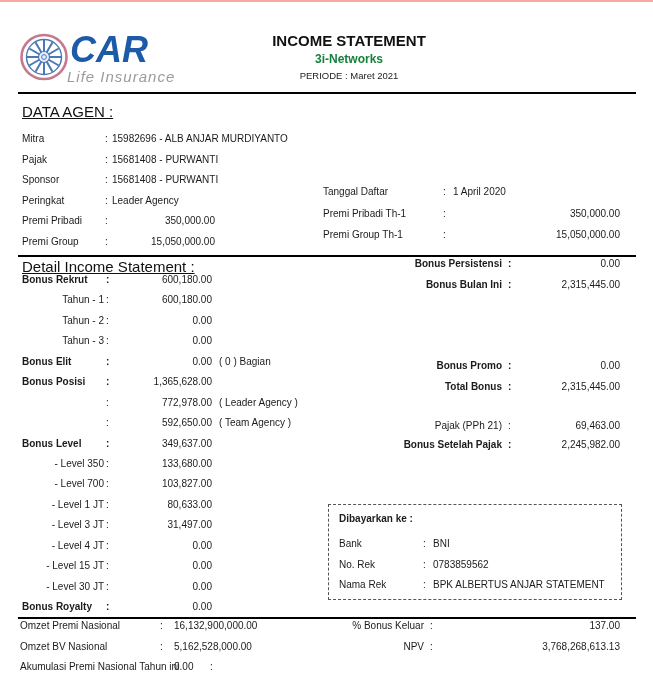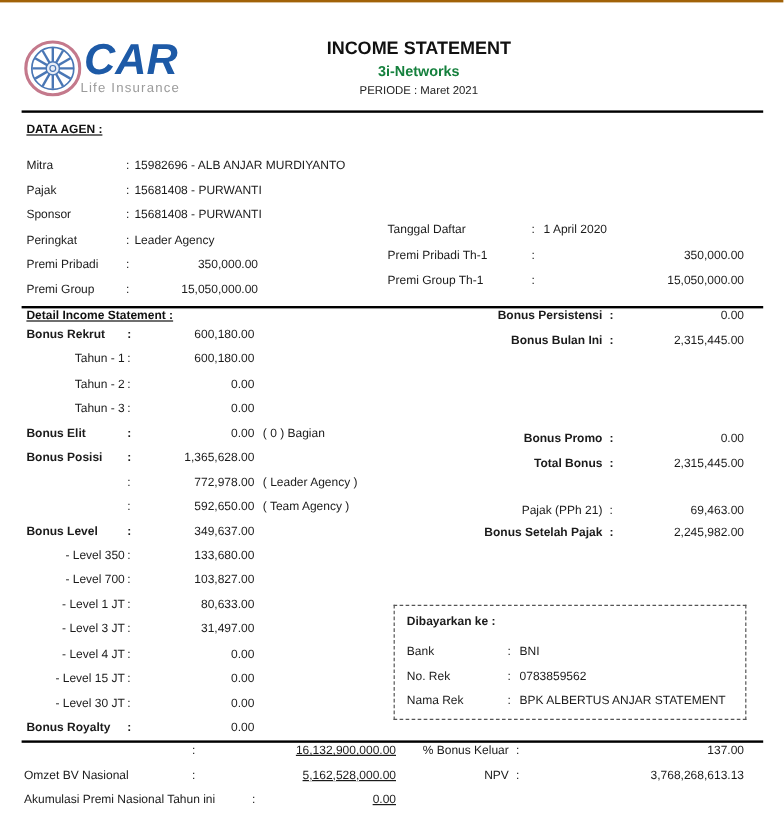--- a/index.html
+++ b/index.html
@@ -1,40 +1,40 @@
 <!DOCTYPE html>
 <html><head>
 <meta charset="utf-8">
 <style>
   * { margin:0; padding:0; box-sizing:border-box; }
   html,body { background:#fff; }
   .page {
     position:relative; width:653px; height:679px; background:#ffffff;
     font-family:"Liberation Sans","DejaVu Sans",sans-serif;
     font-size:10px; color:#1b1b1b; overflow:hidden;
-    border-top:2px solid #a16207;
+    border-top:2px solid #fca5a5;
   }
   
   .logo-block { position:absolute; left:20px; top:30px; width:200px; height:58px; }
   .emblem { position:absolute; left:0; top:1px; }
   .brand { position:absolute; left:50px; top:-3px; font-size:36px; font-weight:bold; font-style:italic; color:#1d5aa7; letter-spacing:0px; }
-  .tagline { position:absolute; left:47px; top:36px; font-size:11px; color:#9b9b9b; letter-spacing:1px; white-space:nowrap; }
+  .tagline { position:absolute; left:47px; top:36px; font-size:15px; font-style:italic; color:#9b9b9b; letter-spacing:1px; white-space:nowrap; }
   .title-block { position:absolute; left:45px; right:0; top:30px; text-align:center; }
   .title-main { font-size:15px; font-weight:bold; color:#111; }
   .title-sub { font-size:12px; font-weight:bold; margin-top:3px; color:#15803d; }
   .title-period { font-size:9.5px; margin-top:4px; color:#222; }
   
   .rule { position:absolute; left:18px; width:618px; background:#000; }
   .rule-header { top:90px; height:2px; }
   .rule-detail { top:253px; height:2px; }
   .rule-footer { top:615px; height:2px; }
   
   .row { position:relative; }
   .row span { position:absolute; top:0; white-space:nowrap; }
-  .heading { position:absolute; font-weight:bold; text-decoration:underline; font-size:10px; color:#111; }
+  .heading { position:absolute; font-weight:normal; text-decoration:underline; font-size:15px; color:#111; }
   
   .h-data-agen { left:22px; top:101px; }
   .da-left  { position:absolute; left:22px; top:127px; width:200px; }
   .da-left .row { height:20.5px; line-height:20.5px; }
   .da-left .lbl { left:0; }
   .da-left .cln { left:83px; }
   .da-left .val { left:90px; }
   .da-left .numeric .val { width:103px; text-align:right; }
   .da-right { position:absolute; left:323px; top:179px; width:297px; }
   .da-right .row { height:21.5px; line-height:21.5px; }
@@ -75,21 +75,21 @@
   .payment-box .row:nth-of-type(3) { top:72px; }
   .payment-box .lbl { left:0; }
   .payment-box .cln { left:84px; }
   .payment-box .val { left:94px; }
   
   .footer-left { position:absolute; left:20px; top:614px; width:310px; }
   .footer-left .row { height:20.7px; line-height:20.7px; }
   .footer-left .lbl { left:0; }
   .footer-left .cln { left:140px; }
   .footer-left .row:nth-child(3) .cln { left:190px; }
-  .footer-left .val { left:170px; width:140px; text-align:right;text-decoration:underline; }
+  .footer-left .val { left:154px; width:140px; text-align:left; }
   .footer-right { position:absolute; left:350px; top:614px; width:270px; }
   .footer-right .row { height:20.7px; line-height:20.7px; }
   .footer-right .lbl { left:0; width:74px; text-align:right; }
   .footer-right .cln { left:80px; }
   .footer-right .val { right:0; width:150px; text-align:right; }
 </style>
 </head>
 <body>
 
 <div class="page">
@@ -367,20 +367,21 @@
     <span class="cln">:</span>
     <span class="val">BPK ALBERTUS ANJAR STATEMENT</span>
   </div>
 </div>
   </div>
 
   <div class="rule rule-footer"></div>
 
   <div class="footer-left">
   <div class="row">
+    <span class="lbl">Omzet Premi Nasional</span>
     <span class="cln">:</span>
     <span class="val">16,132,900,000.00</span>
   </div>
 
   <div class="row">
     <span class="lbl">Omzet BV Nasional</span>
     <span class="cln">:</span>
     <span class="val">5,162,528,000.00</span>
   </div>
 

